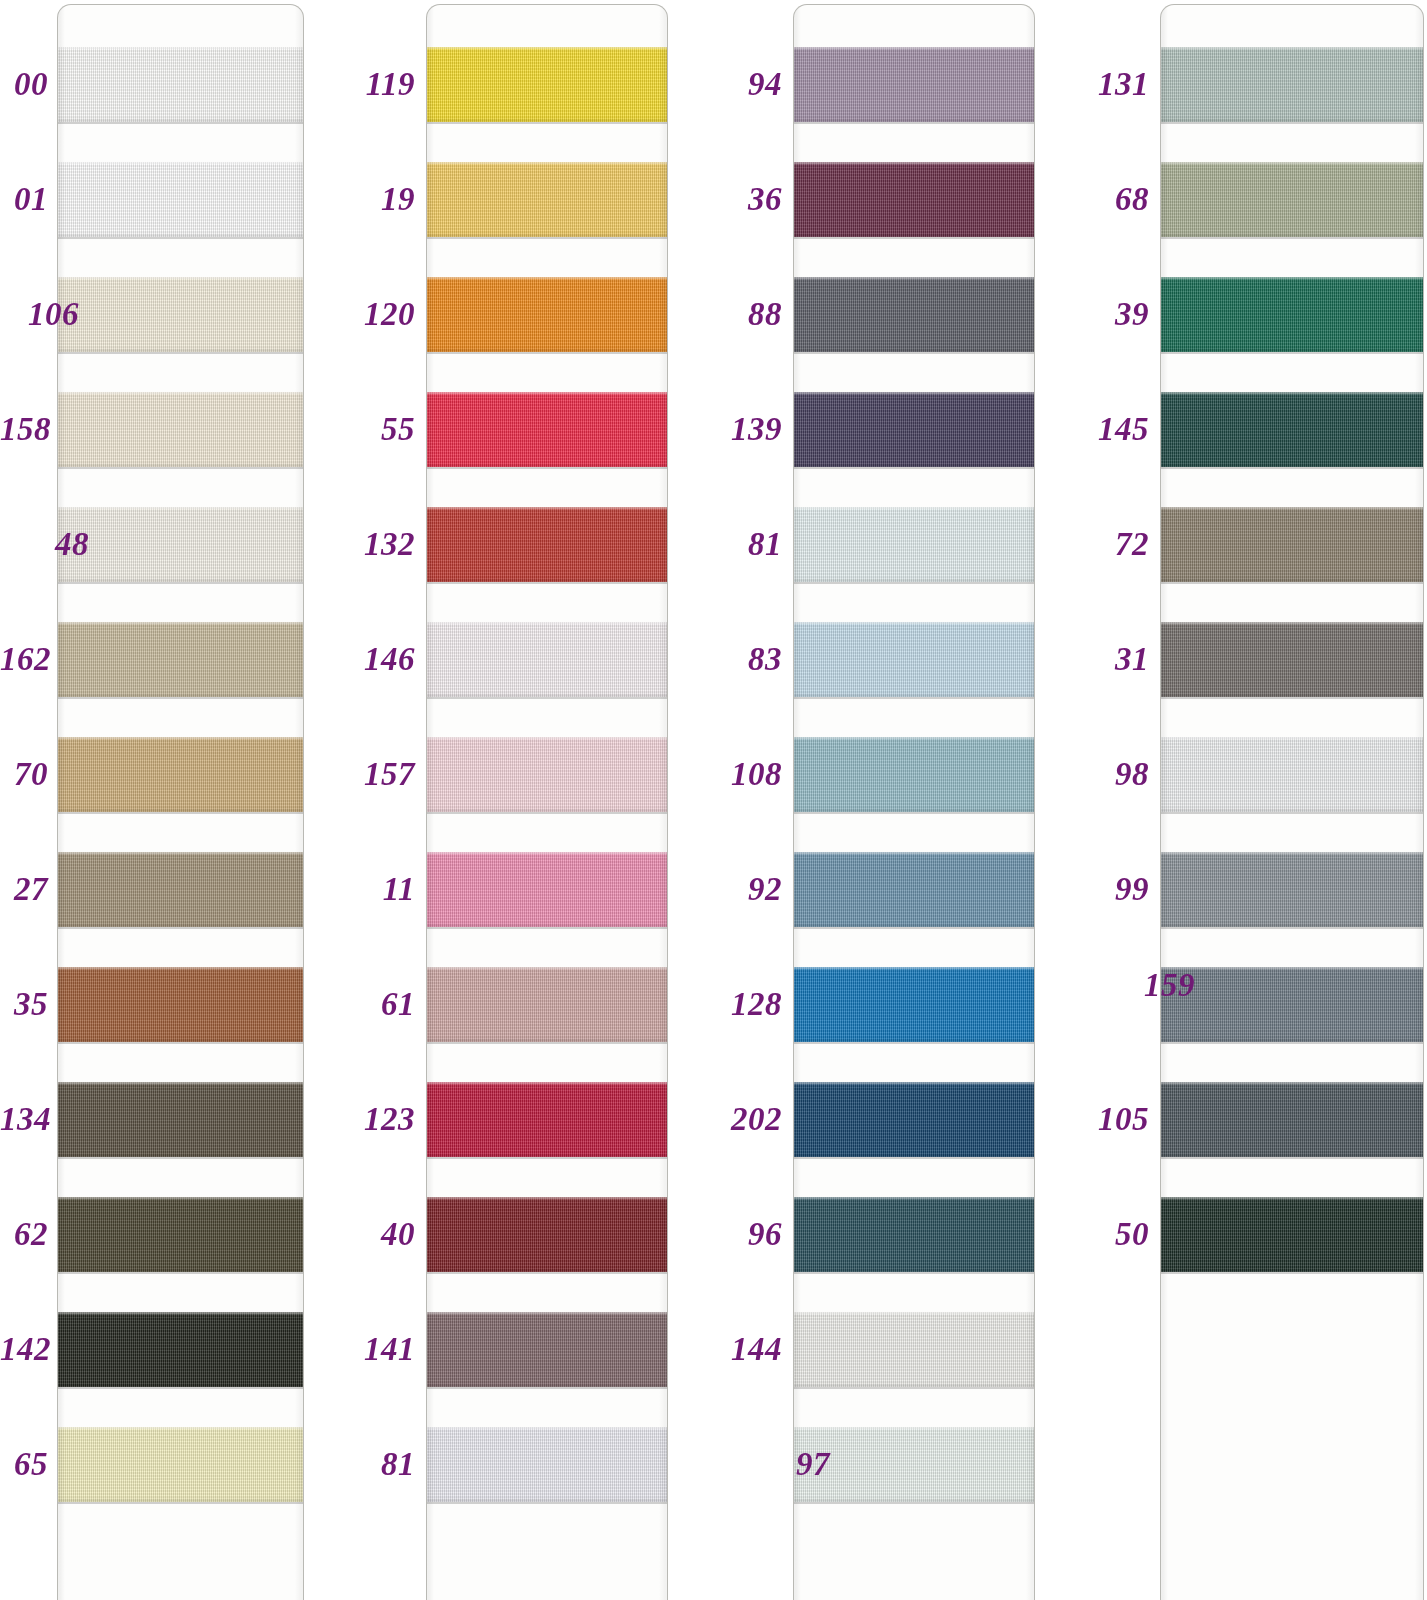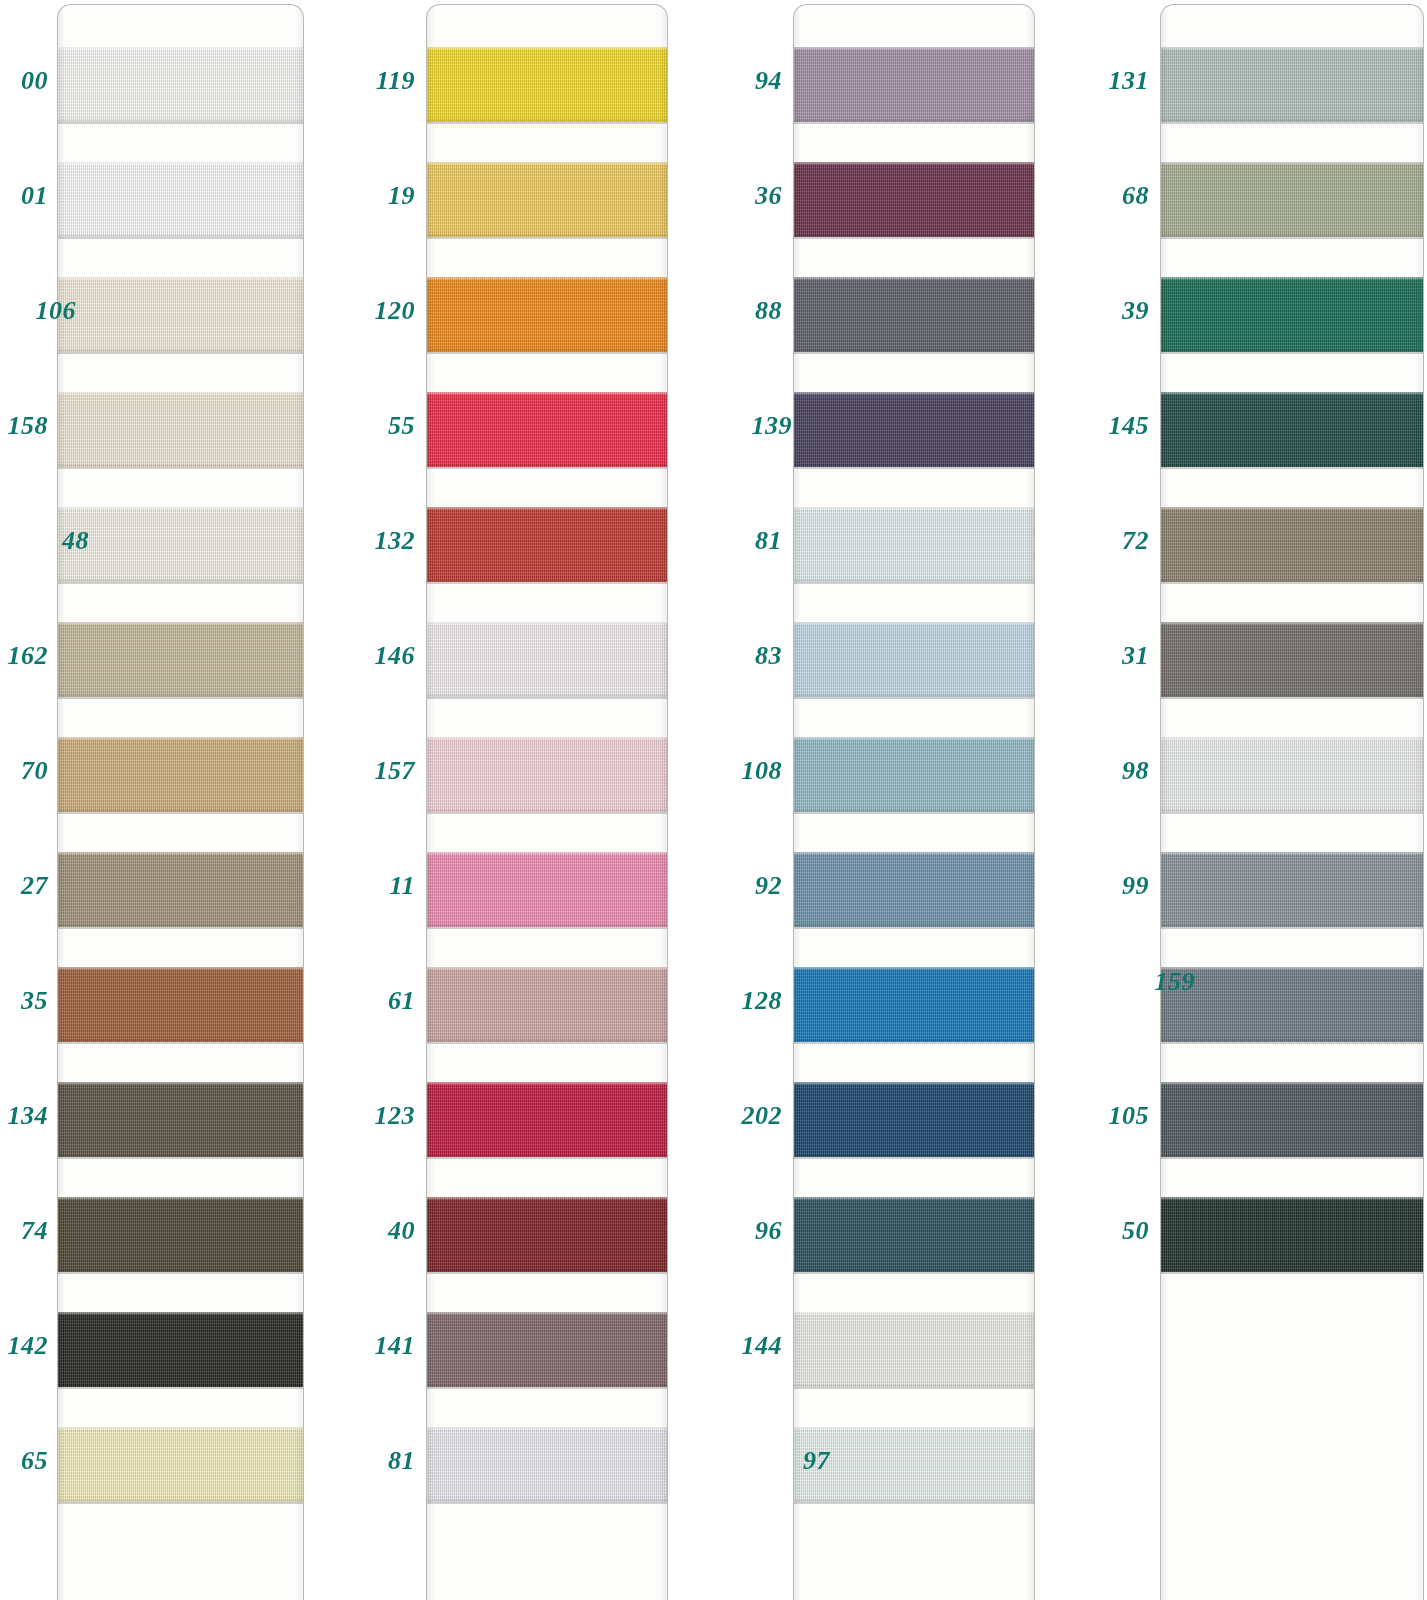--- a/index.html
+++ b/index.html
@@ -73,23 +73,23 @@
     background:rgba(0,0,0,.18);
     filter:blur(.6px);
   }
 
   
   .label{
     position:absolute;
     text-align:right;
     font-weight:bold;
     font-style:italic;
-    font-size:26px;
+    font-size:33px;
     line-height:1;
-    color:#0f766e;
+    color:#701a75;
     letter-spacing:.5px;
     white-space:nowrap;
   }
 </style>
 </head>
 <body>
 
 <div id="chart">
     <div class="column">
       <div class="card" style="left: 57px; width: 245px;">
@@ -112,21 +112,21 @@
       <div class="label" style="top: 67.5px; left: 0px; width: 48px;">00</div>
       <div class="label" style="top: 182.5px; left: 0px; width: 48px;">01</div>
       <div class="label" style="top: 297.5px; left: 0px; width: 48px; margin-left: 28px;">106</div>
       <div class="label" style="top: 412.5px; left: 0px; width: 48px;">158</div>
       <div class="label" style="top: 527.5px; left: 0px; width: 48px; padding-left: 41px;">48</div>
       <div class="label" style="top: 642.5px; left: 0px; width: 48px;">162</div>
       <div class="label" style="top: 757.5px; left: 0px; width: 48px;">70</div>
       <div class="label" style="top: 872.5px; left: 0px; width: 48px;">27</div>
       <div class="label" style="top: 987.5px; left: 0px; width: 48px;">35</div>
       <div class="label" style="top: 1102.5px; left: 0px; width: 48px;">134</div>
-      <div class="label" style="top: 1217.5px; left: 0px; width: 48px;">74</div>
+      <div class="label" style="top: 1217.5px; left: 0px; width: 48px;">62</div>
       <div class="label" style="top: 1332.5px; left: 0px; width: 48px;">142</div>
       <div class="label" style="top: 1447.5px; left: 0px; width: 48px;">65</div>
     </div>
     <div class="column">
       <div class="card" style="left: 426px; width: 240px;">
         <div class="rows">
           <div class="ribbon" title="119" style="top: 42px; height: 75px; background-color: rgb(247, 222, 46);"></div>
           <div class="ribbon" title="19" style="top: 157px; height: 75px; background-color: rgb(244, 205, 99);"></div>
           <div class="ribbon" title="120" style="top: 272px; height: 75px; background-color: rgb(240, 139, 28);"></div>
           <div class="ribbon" title="55" style="top: 387px; height: 75px; background-color: rgb(239, 43, 73);"></div>
@@ -169,21 +169,21 @@
           <div class="ribbon" title="128" style="top: 962px; height: 75px; background-color: rgb(18, 119, 187);"></div>
           <div class="ribbon" title="129" style="top: 1077px; height: 75px; background-color: rgb(23, 70, 110);"></div>
           <div class="ribbon" title="96" style="top: 1192px; height: 75px; background-color: rgb(41, 80, 92);"></div>
           <div class="ribbon" title="144" style="top: 1307px; height: 75px; background-color: rgb(238, 238, 234);"></div>
           <div class="ribbon" title="97" style="top: 1422px; height: 75px; background-color: rgb(234, 242, 238);"></div>
         </div>
       </div>
       <div class="label" style="top: 67.5px; left: 0px; width: 782px;">94</div>
       <div class="label" style="top: 182.5px; left: 0px; width: 782px;">36</div>
       <div class="label" style="top: 297.5px; left: 0px; width: 782px;">88</div>
-      <div class="label" style="top: 412.5px; left: 0px; width: 782px; padding-left: 10px;">139</div>
+      <div class="label" style="top: 412.5px; left: 0px; width: 782px;">139</div>
       <div class="label" style="top: 527.5px; left: 0px; width: 782px;">81</div>
       <div class="label" style="top: 642.5px; left: 0px; width: 782px;">83</div>
       <div class="label" style="top: 757.5px; left: 0px; width: 782px;">108</div>
       <div class="label" style="top: 872.5px; left: 0px; width: 782px;">92</div>
       <div class="label" style="top: 987.5px; left: 0px; width: 782px;">128</div>
       <div class="label" style="top: 1102.5px; left: 0px; width: 782px;">202</div>
       <div class="label" style="top: 1217.5px; left: 0px; width: 782px;">96</div>
       <div class="label" style="top: 1332.5px; left: 0px; width: 782px;">144</div>
       <div class="label" style="top: 1447.5px; left: 0px; width: 782px; margin-left: 48px;">97</div>
     </div>

